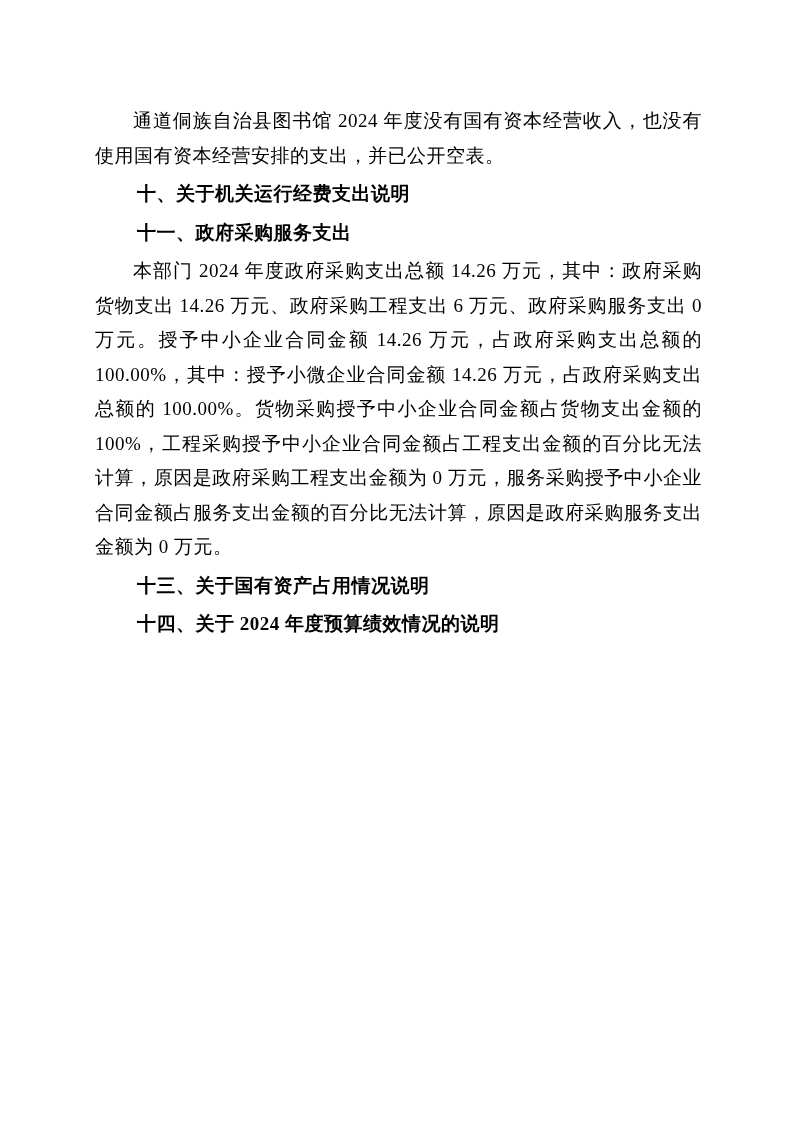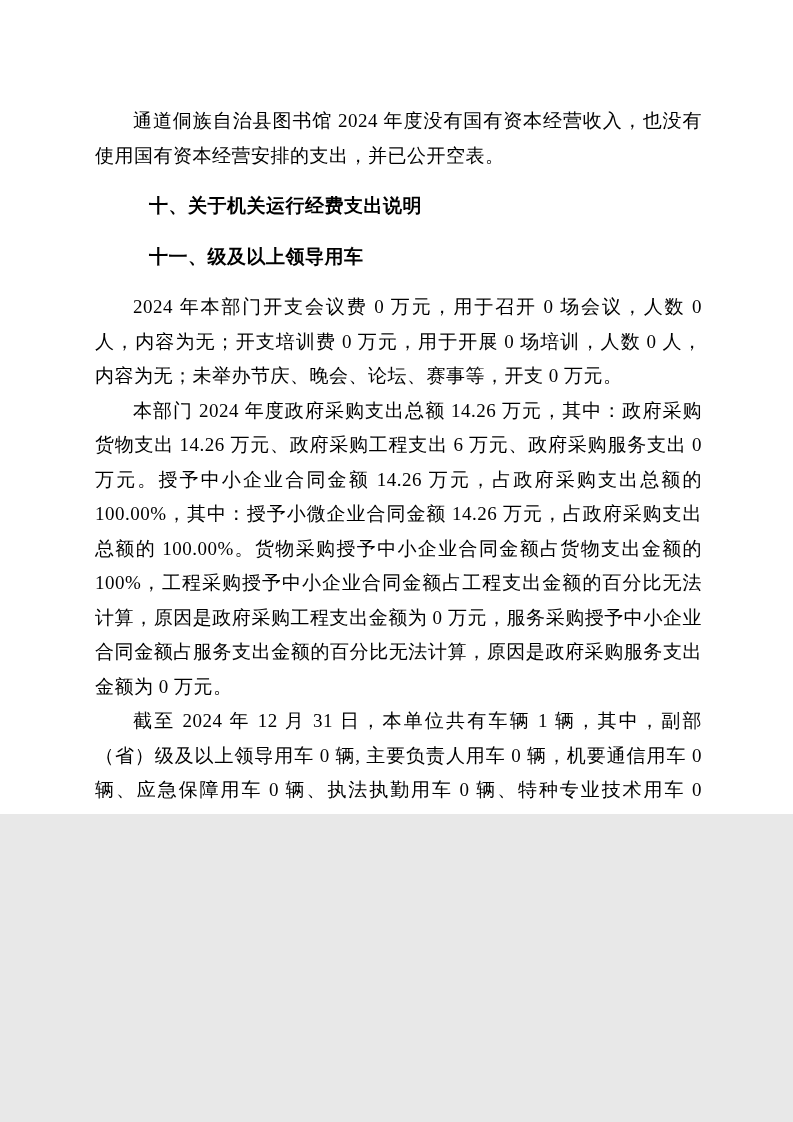--- a/index.html
+++ b/index.html
@@ -3,21 +3,21 @@
 <meta charset="utf-8">
 <style>
   html, body {
     margin: 0;
     padding: 0;
     background: #e8e8e8;
   }
   .page {
     position: relative;
     width: 793px;
-    height: 814px;
+    height: 1122px;
     margin: 0 auto;
     background: #ffffff;
     overflow: hidden;
   }
   .content {
     position: absolute;
     left: 95px;
     top: 104px;
     width: 607px;
     color: #000000;
@@ -26,37 +26,36 @@
     margin: 0;
     font-family: "Liberation Serif", "DejaVu Serif", serif;
     font-size: 19px;
     line-height: 34.5px;
     text-indent: 2em;
     text-align: justify;
     letter-spacing: 0.5px;
     color: #000000;
   }
   .heading {
-    margin: 16px;
-    font-family: Liberation Sans, sans-serif;
+    margin: 4px;
+    font-family: Liberation Serif, serif;
     font-weight: bold;
     font-size: 19px;
     line-height: 34.5px;
     text-indent: 2em;
     text-align: left;
     letter-spacing: 0.5px;
     color: #000000;
   }
 </style>
 </head>
 <body>
 
 <div class="page">
   <div class="content" id="doc-content">
       <p class="para">通道侗族自治县图书馆 2024 年度没有国有资本经营收入，也没有使用国有资本经营安排的支出，并已公开空表。</p>
       <p class="heading">十、关于机关运行经费支出说明</p>
-      <p class="heading">十一、级及以上领导用车</p>
-      <p class="para">2024 年本部门开支会议费 0 万元，用于召开 0 场会议，人数 0 人，内容为无；开支培训费 0 万元，用于开展 0 场培训，人数 0 人，内容为无；未举办节庆、晚会、论坛、赛事等，开支 0 万元。</p>
+      <p class="heading">十一、政府采购服务支出</p>
       <p class="para">本部门 2024 年度政府采购支出总额 14.26 万元，其中：政府采购货物支出 14.26 万元、政府采购工程支出 6 万元、政府采购服务支出 0 万元。授予中小企业合同金额 14.26 万元，占政府采购支出总额的 100.00%，其中：授予小微企业合同金额 14.26 万元，占政府采购支出总额的 100.00%。货物采购授予中小企业合同金额占货物支出金额的 100%，工程采购授予中小企业合同金额占工程支出金额的百分比无法计算，原因是政府采购工程支出金额为 0 万元，服务采购授予中小企业合同金额占服务支出金额的百分比无法计算，原因是政府采购服务支出金额为 0 万元。</p>
-      <p class="para">截至 2024 年 12 月 31 日，本单位共有车辆 1 辆，其中，副部（省）级及以上领导用车 0 辆, 主要负责人用车 0 辆，机要通信用车 0 辆、应急保障用车 0 辆、执法执勤用车 0 辆、特种专业技术用车 0 辆、离退休干部服务用车 0 辆、其他用车 1 辆，其他用车主要是流动图书车；单位价值 100 万元以上设备（不含车辆）0 台（套）。</p>
+      <p class="heading">十三、关于国有资产占用情况说明</p>
       <p class="heading">十四、关于 2024 年度预算绩效情况的说明</p>
     </div>
 </div>
 
 </body></html>

